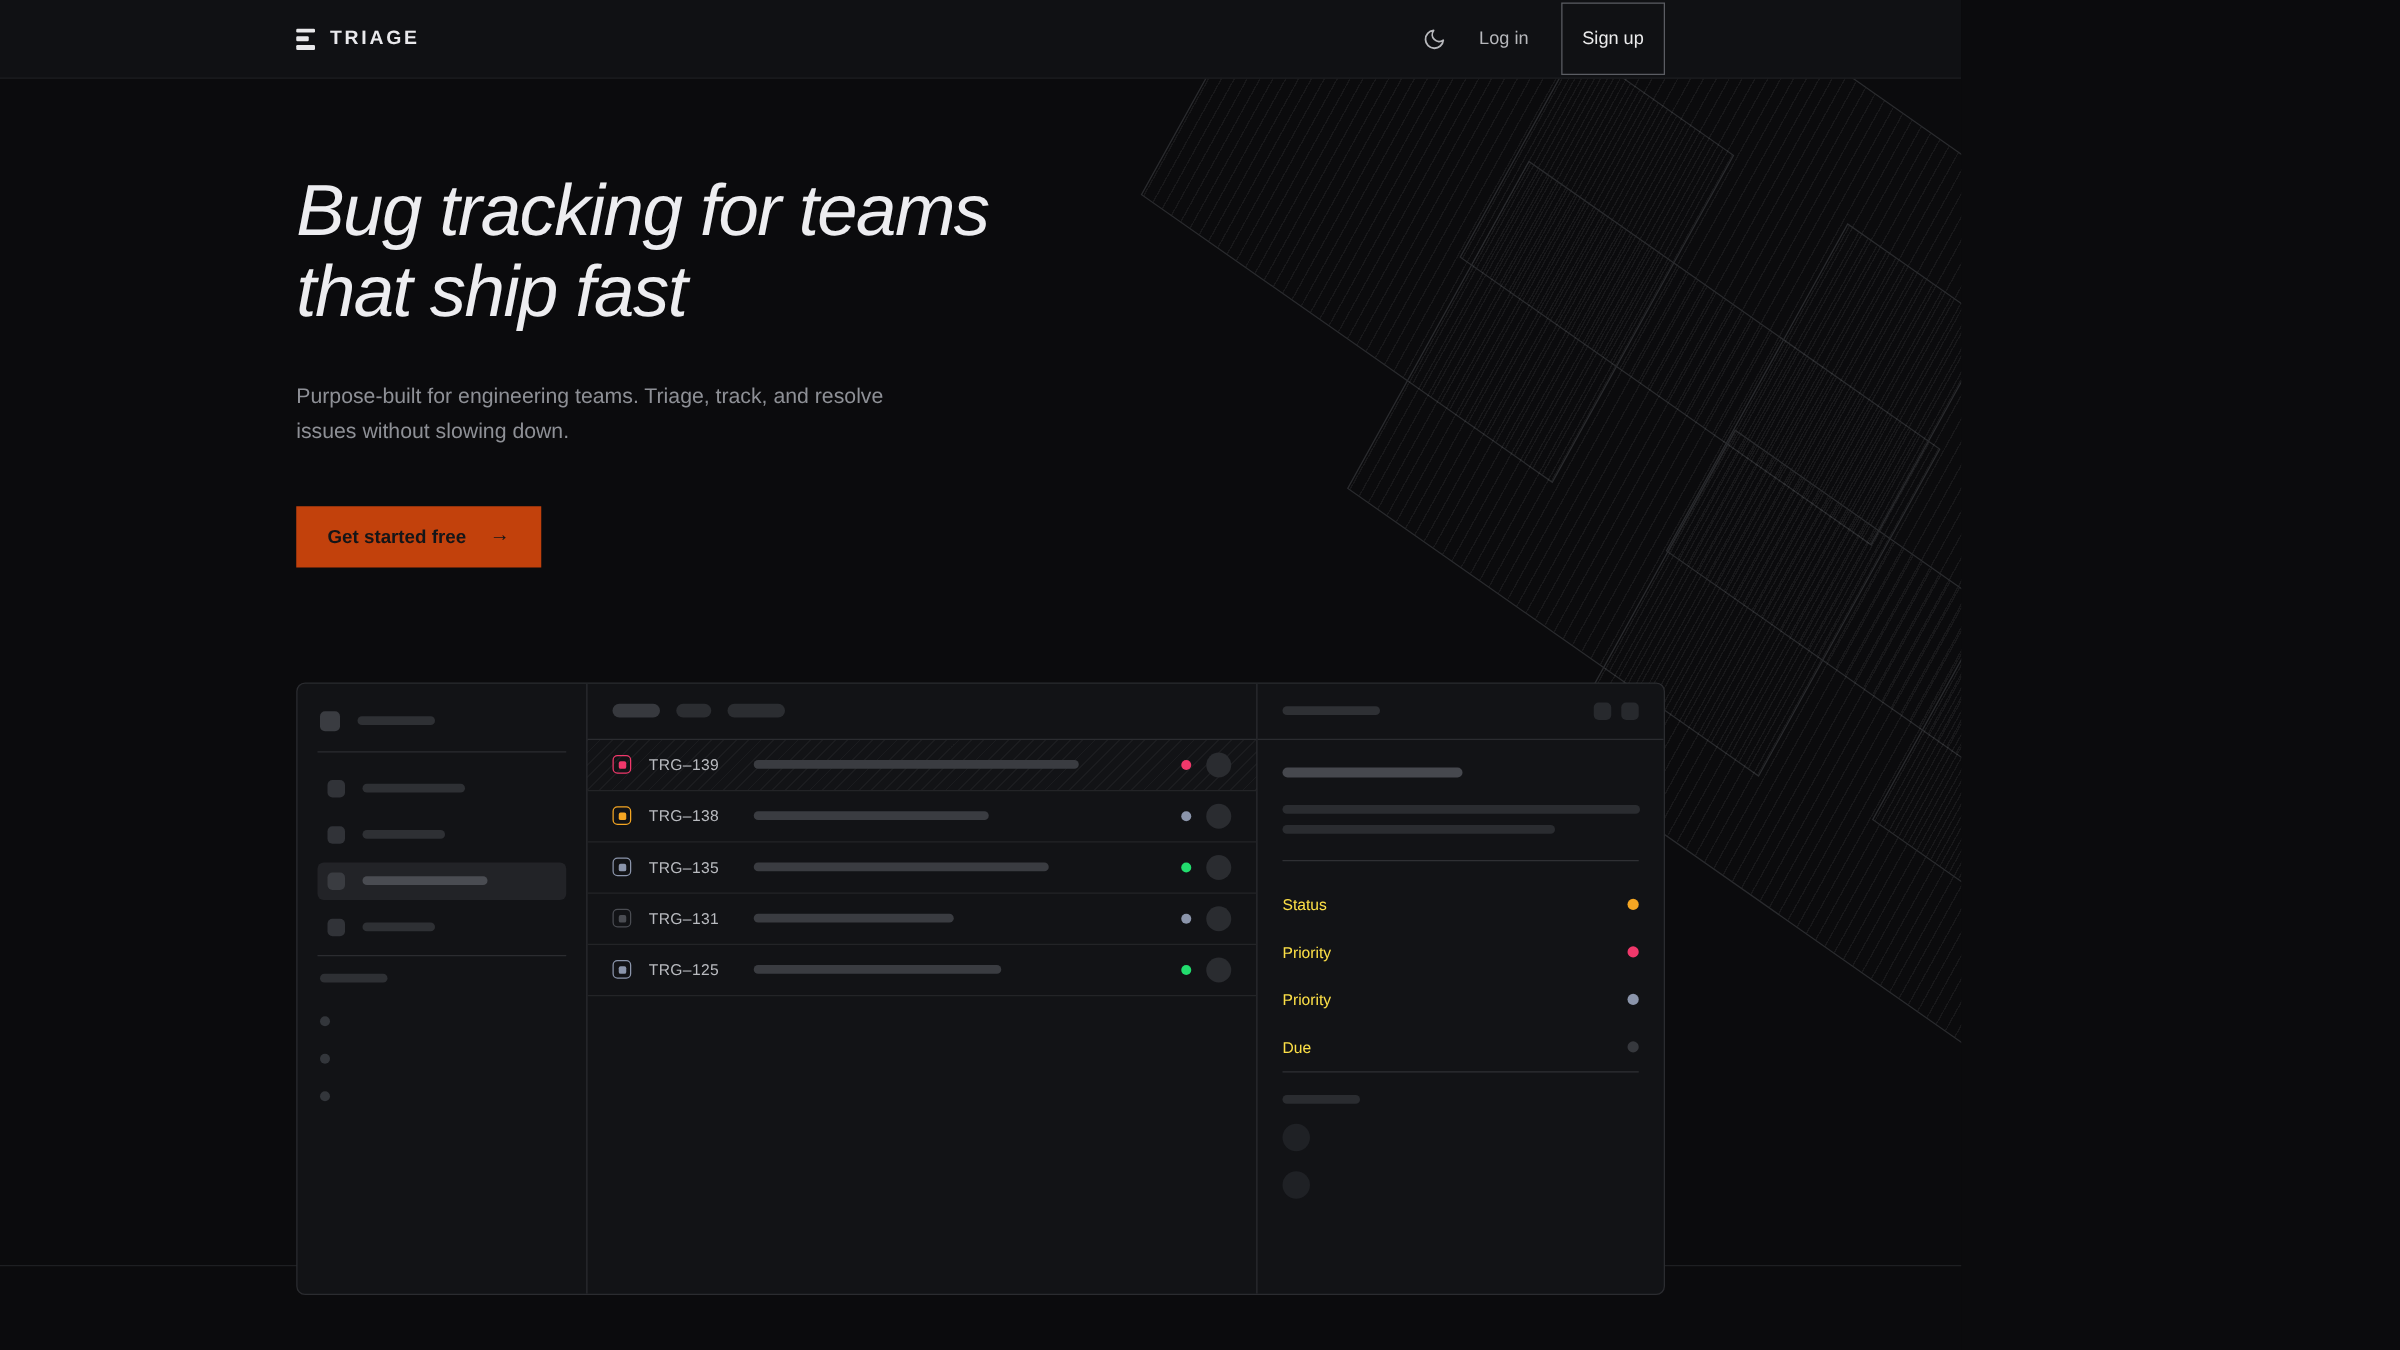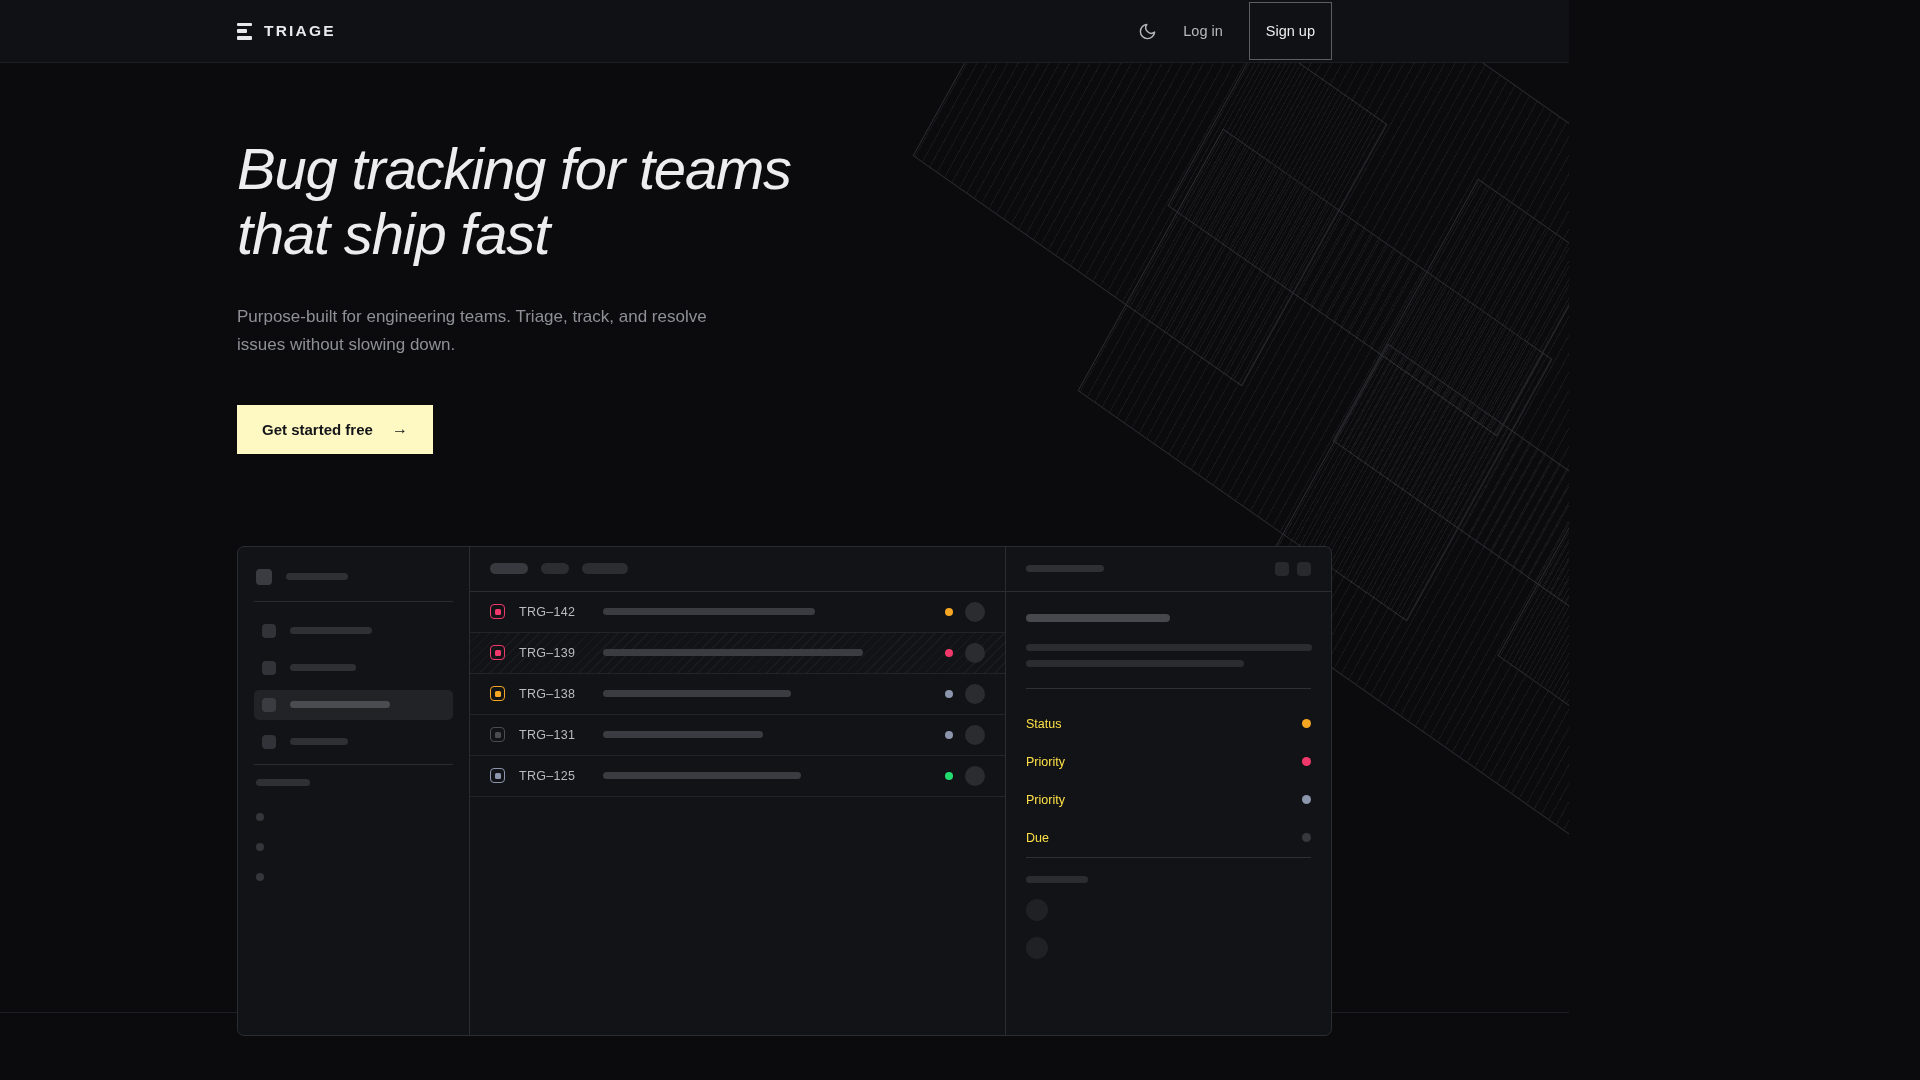--- a/index.html
+++ b/index.html
@@ -139,21 +139,21 @@
     color: #8e9096;
     font-size: 17px;
     line-height: 1.64;
     max-width: 470px;
   }
   .cta {
     margin-top: 46px;
     display: inline-flex;
     align-items: center;
     gap: 19px;
-    background: #fef9c3;
+    background: #c2410c;
     color: #141518;
     font-size: 15px;
     font-weight: bold;
     padding: 16px 25px;
     border: none;
     cursor: pointer;
     font-family: inherit;
   }
   .cta .arrow { font-size: 16px; line-height: 1; }
 
@@ -384,50 +384,50 @@
         </div>
     </div>
 
     <div class="mk-list">
       <div class="mk-toolbar" id="mk-toolbar">
           <span class="chip bright" style="width: 38px;"></span>
           <span class="chip" style="width: 28px;"></span>
           <span class="chip" style="width: 46px;"></span>
         </div>
       <div id="issue-rows">
-          <div class="issue-row">
-            <span class="type-badge" style="border-color: rgb(240, 56, 107);">
-              <i style="background: rgb(240, 56, 107);"></i>
-            </span>
-            <span class="issue-id">TRG–142</span>
-            <span class="issue-title-sk" style="width: 212px;"></span>
-            <span class="issue-right">
-              <span class="status-dot" style="background: rgb(245, 166, 35);"></span>
-              <span class="avatar-circle"></span>
-            </span>
-          </div>
           <div class="issue-row selected">
             <span class="type-badge" style="border-color: rgb(240, 56, 107);">
               <i style="background: rgb(240, 56, 107);"></i>
             </span>
             <span class="issue-id">TRG–139</span>
             <span class="issue-title-sk" style="width: 260px;"></span>
             <span class="issue-right">
               <span class="status-dot" style="background: rgb(240, 56, 107);"></span>
               <span class="avatar-circle"></span>
             </span>
           </div>
           <div class="issue-row">
             <span class="type-badge" style="border-color: rgb(245, 166, 35);">
               <i style="background: rgb(245, 166, 35);"></i>
             </span>
             <span class="issue-id">TRG–138</span>
             <span class="issue-title-sk" style="width: 188px;"></span>
             <span class="issue-right">
               <span class="status-dot" style="background: rgb(139, 149, 171);"></span>
+              <span class="avatar-circle"></span>
+            </span>
+          </div>
+          <div class="issue-row">
+            <span class="type-badge" style="border-color: rgb(139, 149, 171);">
+              <i style="background: rgb(139, 149, 171);"></i>
+            </span>
+            <span class="issue-id">TRG–135</span>
+            <span class="issue-title-sk" style="width: 236px;"></span>
+            <span class="issue-right">
+              <span class="status-dot" style="background: rgb(34, 221, 110);"></span>
               <span class="avatar-circle"></span>
             </span>
           </div>
           <div class="issue-row">
             <span class="type-badge" style="border-color: rgb(74, 76, 82);">
               <i style="background: rgb(74, 76, 82);"></i>
             </span>
             <span class="issue-id">TRG–131</span>
             <span class="issue-title-sk" style="width: 160px;"></span>
             <span class="issue-right">

